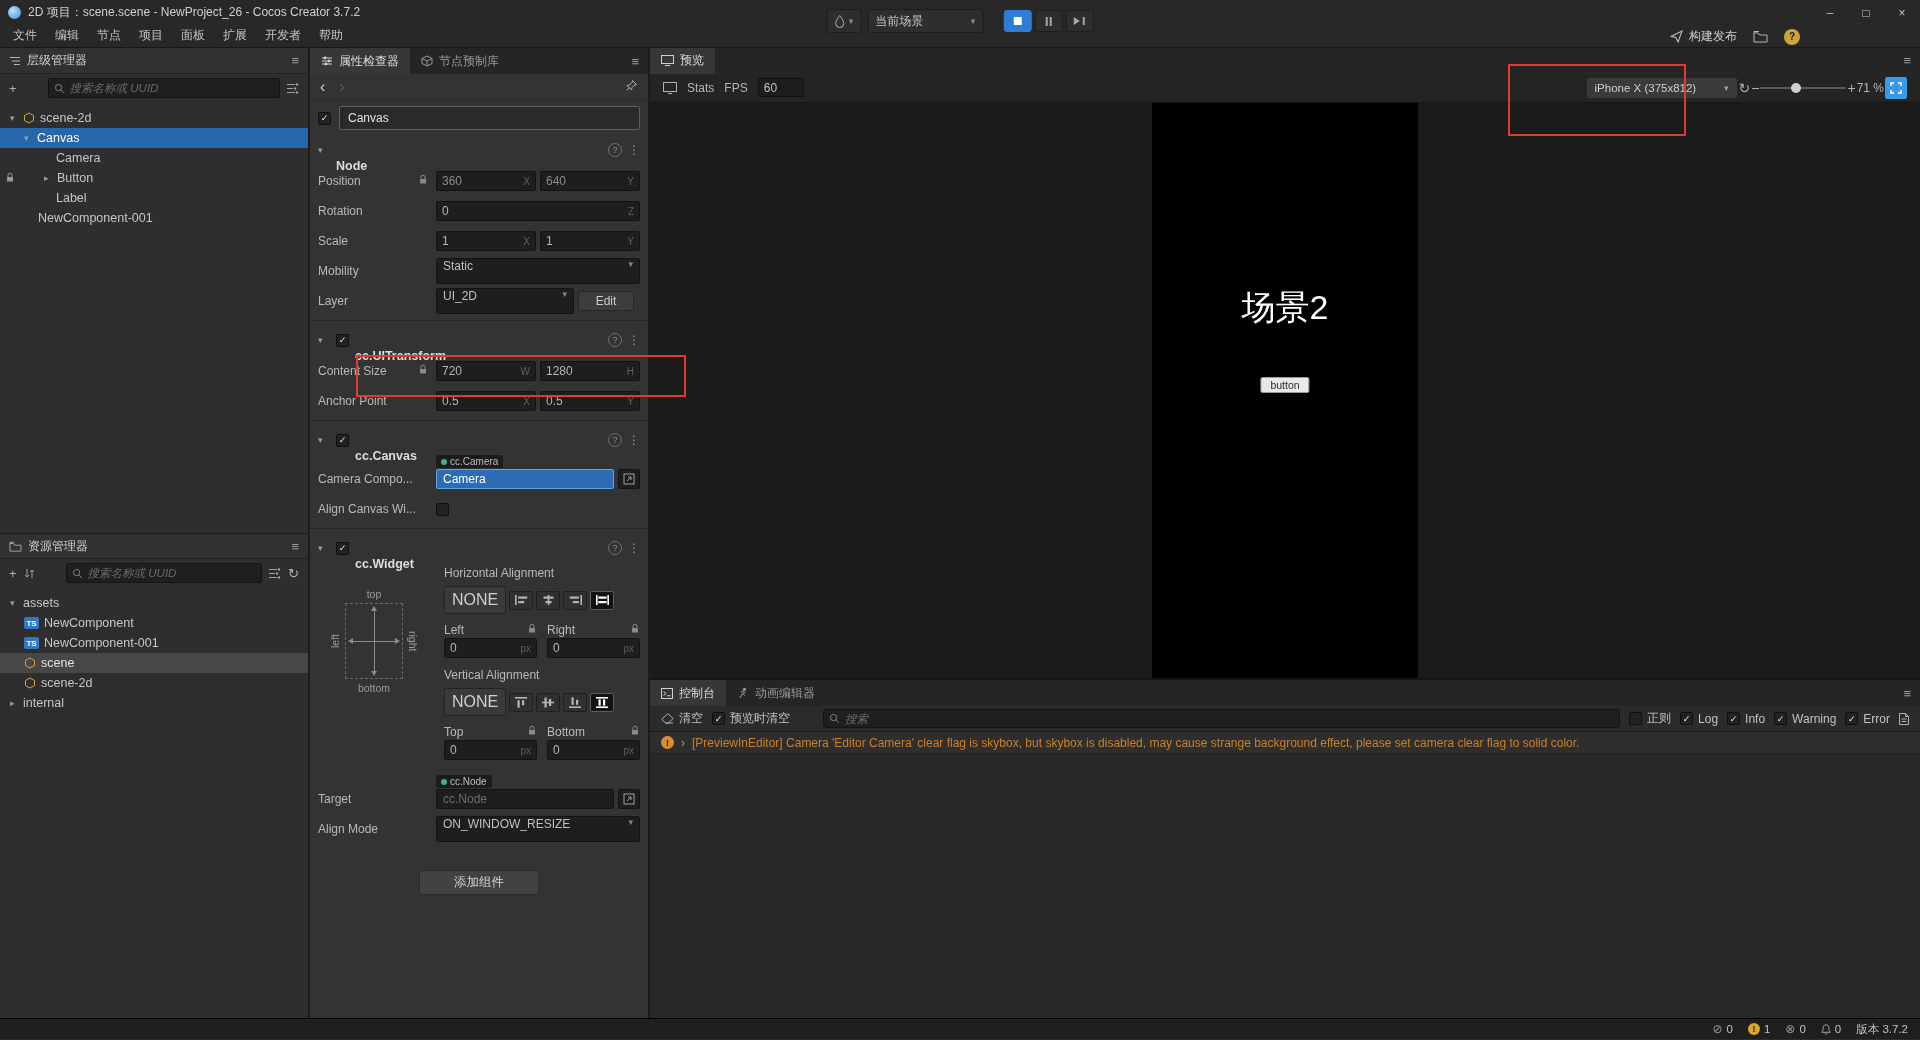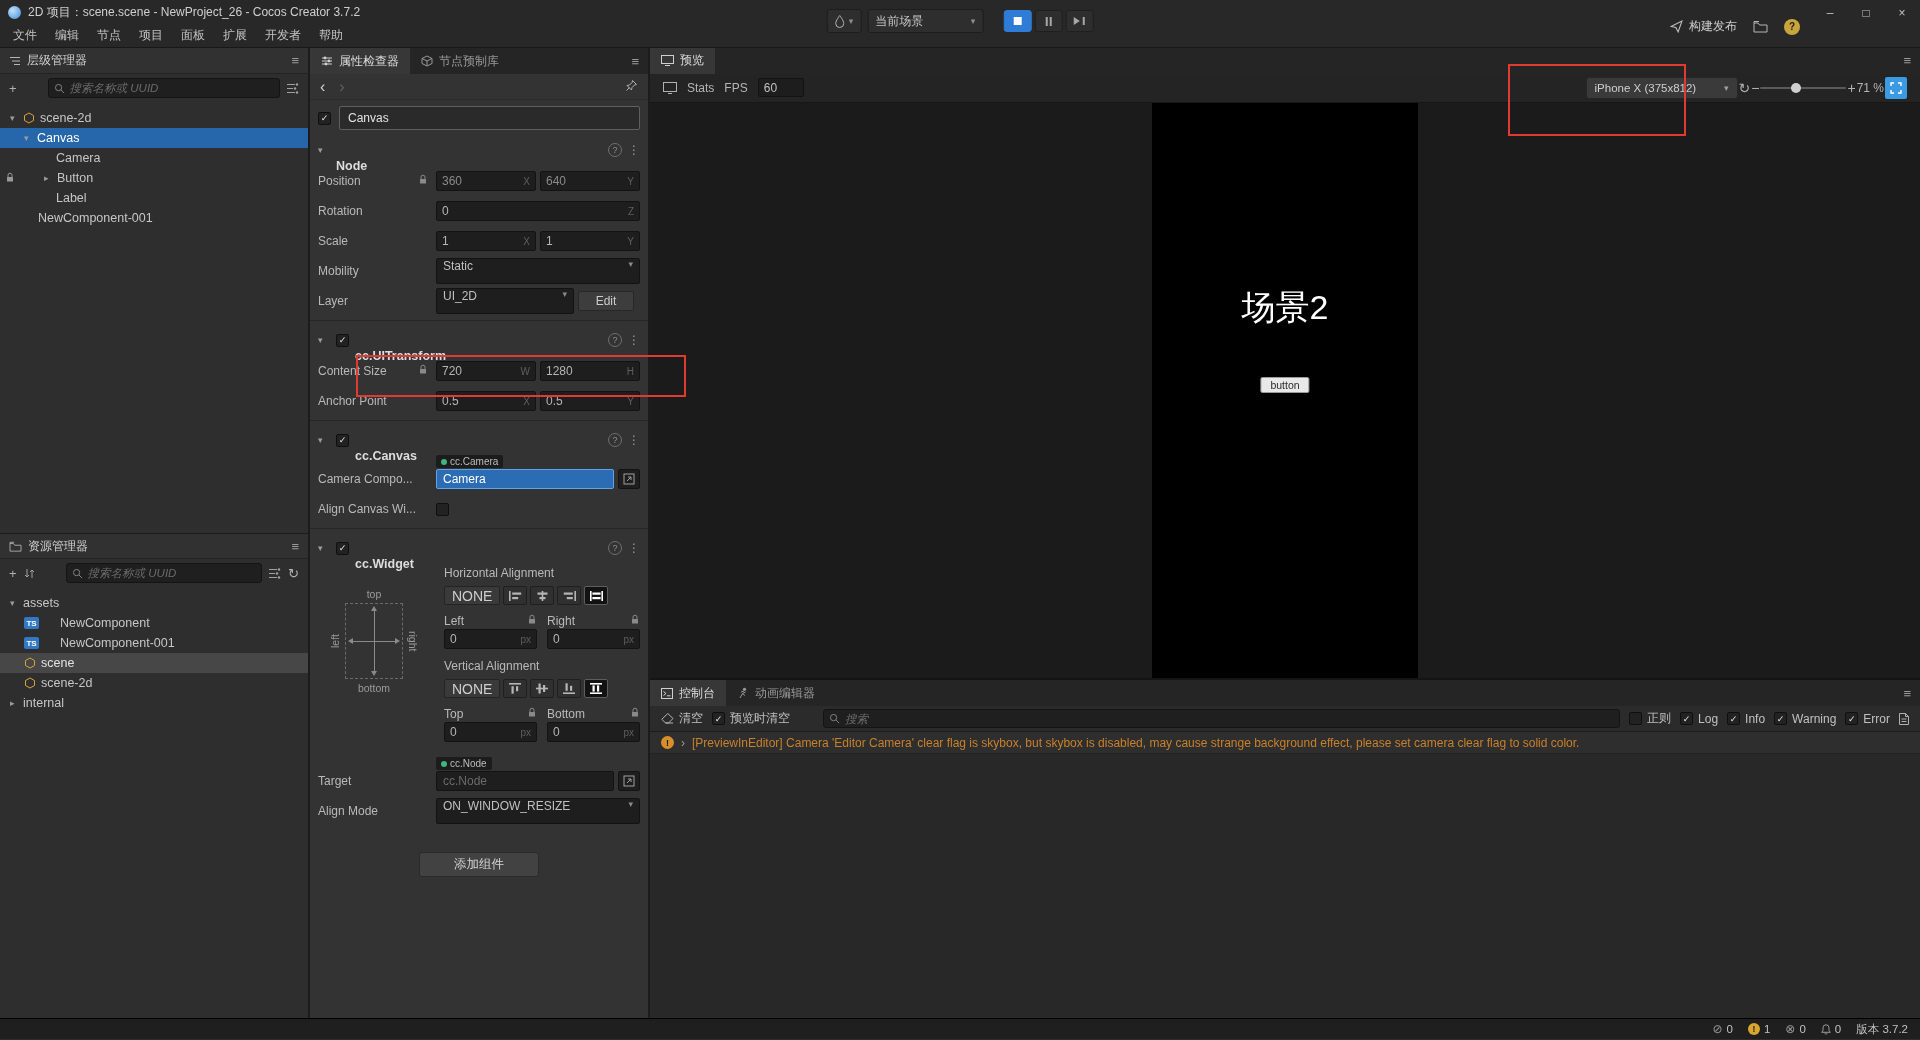--- a/index.html
+++ b/index.html
@@ -23,21 +23,21 @@
   .tb-scene { width:116px; justify-content:space-between; }
   .tb-scene::after { content:"▾"; }
   .play-group { display:flex; gap:3px; margin-left:14px; }
   .play-btn { width:28px; height:22px; background:#2e2e2e; border:1px solid #1f1f1f; border-radius:3px;
     display:flex; align-items:center; justify-content:center; gap:2px; }
   .play-btn.active { background:#2f7cd6; border-color:#2f7cd6; }
   .sq { width:8px; height:8px; background:#fff; }
   .pbar { width:2px; height:9px; background:#a8a8a8; }
   .step-tri { width:0; height:0; border-top:4px solid transparent; border-bottom:4px solid transparent; border-left:6px solid #a8a8a8; }
   .step-bar { width:2px; height:8px; background:#a8a8a8; margin-left:1px; }
-  .right-toolbar { position:absolute; right:120px; top:18px; display:flex; align-items:center; gap:16px; }
+  .right-toolbar { position:absolute; right:120px; top:28px; display:flex; align-items:center; gap:16px; }
   .build-btn { display:flex; align-items:center; gap:6px; color:#cccccc; font-size:12px; }
   .help-circle { width:16px; height:16px; border-radius:50%; background:#caa43c; color:#1c1c1c;
     font-weight:bold; font-size:10px; display:flex; align-items:center; justify-content:center; }
 
   
   .main { display:flex; height:970px; }
   .col-left { width:310px; display:flex; flex-direction:column; background:#2e2e2e; border-right:2px solid #1c1c1c; }
   .col-mid { width:340px; display:flex; flex-direction:column; background:#333333; border-right:2px solid #1c1c1c; }
   .col-right { flex:1; display:flex; flex-direction:column; }
 
@@ -55,21 +55,21 @@
 
   .tree { flex:1; padding-top:6px; position:relative; overflow:hidden; }
   .trow { height:20px; display:flex; align-items:center; position:relative; color:#c6c6c6; font-size:12.5px; }
   .trow.selected-blue { background:#2667ac; color:#ffffff; }
   .trow.selected-grey { background:#474747; color:#e2e2e2; }
   .tri-open, .tri-closed { width:13px; color:#9c9c9c; font-size:9px; flex:none; }
   .tri-open::before { content:"▾"; }
   .tri-closed::before { content:"▸"; }
   .pl10{padding-left:10px;} .pl24{padding-left:24px;} .pl38{padding-left:38px;} .pl44{padding-left:44px;} .pl56{padding-left:56px;}
   .hex-ic { margin-right:5px; display:flex; flex:none; }
-  .ts-badge { width:15px; height:12px; margin-right:21px; background:#3178c6; color:#fff; border-radius:2px;
+  .ts-badge { width:15px; height:12px; margin-right:5px; background:#3178c6; color:#fff; border-radius:2px;
     font-size:8px; font-weight:bold; display:flex; align-items:center; justify-content:center; flex:none; }
   .row-lock { position:absolute; left:5px; top:4px; }
 
   
   .tabbar { height:26px; background:#252525; display:flex; align-items:stretch; }
   .tab { padding:0 11px; display:flex; align-items:center; gap:6px; color:#999999; font-size:12px; }
   .tab.active { background:#373737; color:#dddddd; }
   .tabbar .ham { margin-left:auto; padding-right:9px; display:flex; align-items:center; }
 
   
@@ -131,22 +131,22 @@
   .wl-v { position:absolute; left:50%; top:6px; bottom:6px; width:1px; background:#8a8a8a; }
   .wl-h { position:absolute; top:50%; left:6px; right:6px; height:1px; background:#8a8a8a; }
   .ah { position:absolute; width:0; height:0; }
   .ah.up { left:50%; top:2px; margin-left:-3px; border-left:3px solid transparent; border-right:3px solid transparent; border-bottom:5px solid #8a8a8a; }
   .ah.dn { left:50%; bottom:2px; margin-left:-3px; border-left:3px solid transparent; border-right:3px solid transparent; border-top:5px solid #8a8a8a; }
   .ah.lf { top:50%; left:2px; margin-top:-3px; border-top:3px solid transparent; border-bottom:3px solid transparent; border-right:5px solid #8a8a8a; }
   .ah.rt { top:50%; right:2px; margin-top:-3px; border-top:3px solid transparent; border-bottom:3px solid transparent; border-left:5px solid #8a8a8a; }
   .w-controls { flex:1; min-width:0; }
   .w-lab { color:#b9b9b9; margin-bottom:6px; font-size:12px; }
   .w-btnrow { display:flex; align-items:center; gap:3px; margin-bottom:8px; }
-  .btn-none { height:19px; padding:0 7px; background:#3a3a3a; border:1px solid #242424; border-radius:2px;
-    color:#cfcfcf; font-size:14px; display:flex; align-items:center; }
+  .btn-none { height:28px; padding:0 7px; background:#3a3a3a; border:1px solid #242424; border-radius:2px;
+    color:#cfcfcf; font-size:16px; display:flex; align-items:center; }
   .abtn { width:24px; height:19px; background:#303030; border:1px solid #1f1f1f; border-radius:2px;
     display:flex; align-items:center; justify-content:center; }
   .abtn.pressed { background:#121212; border-color:#5d5d5d; }
   .abtn svg rect { fill:#b5b5b5; }
   .abtn.pressed svg rect { fill:#ffffff; }
   .w-grid { display:grid; grid-template-columns:1fr 1fr; column-gap:10px; row-gap:3px; margin-bottom:10px; }
   .w-cellhead { height:16px; display:flex; align-items:center; color:#b9b9b9; font-size:12px; }
   .w-cellhead .lock { margin-left:auto; }
   .add-wrap { display:flex; justify-content:center; margin-top:28px; }
   .btn-add { width:120px; height:25px; background:#424242; border:1px solid #2a2a2a; border-radius:3px;

